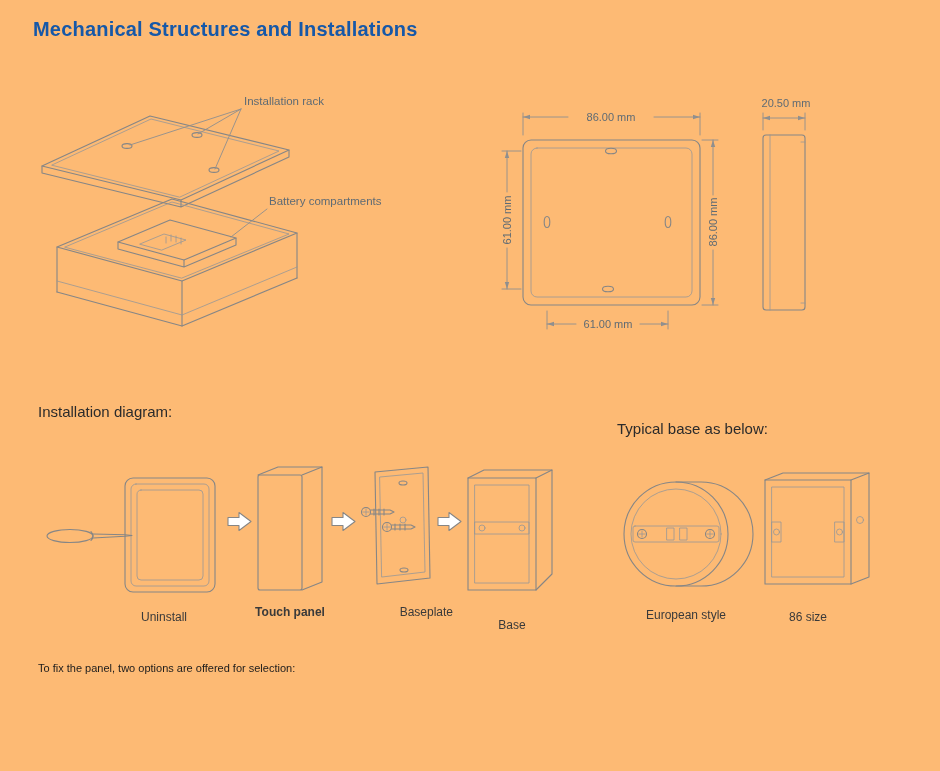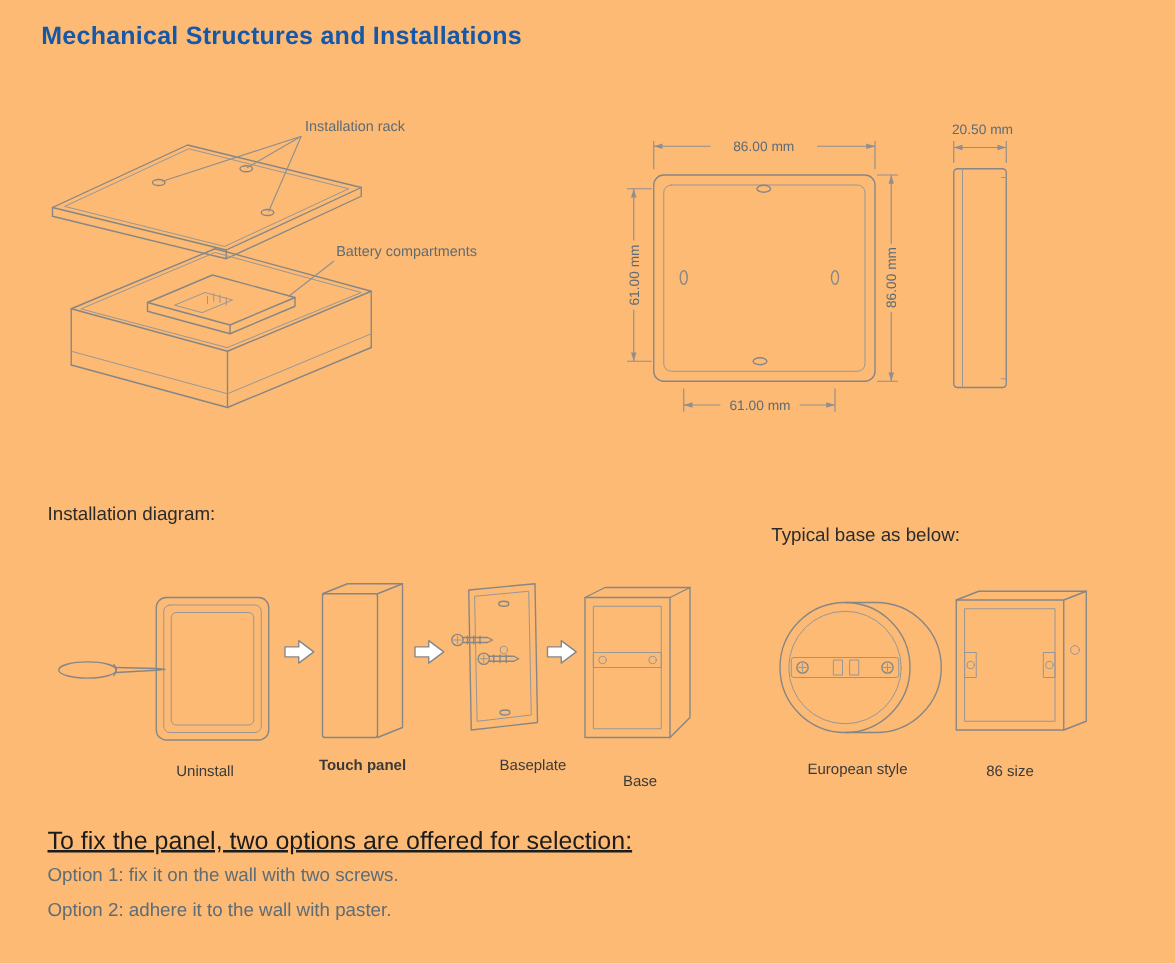--- a/index.html
+++ b/index.html
@@ -7,21 +7,21 @@
   .page {
     position:relative; width:940px; height:771px; background:#fdba74;
     font-family:"Liberation Sans", sans-serif; overflow:hidden;
   }
   .title {
     position:absolute; left:33px; top:18px;
     font-size:20px; font-weight:bold; color:#1658a8; letter-spacing:0.2px;
   }
   .section-heading { position:absolute; font-size:15px; color:#2b2b2b; }
   .caption { position:absolute; font-size:12px; color:#3a3a3a; text-align:center; }
-  .footer-intro { position:absolute; font-size:20px; color:#1c1c1c;text-decoration:underline; }
+  .footer-intro { position:absolute; font-size:11px; color:#1c1c1c; }
   .footer-option { position:absolute; font-size:15px; color:#5e6c76; }
 
   svg.drawing { position:absolute; overflow:visible; }
   .ln  { fill:none; stroke:#868686; stroke-width:1.1; stroke-linejoin:round; stroke-linecap:round; }
   .ln2 { fill:none; stroke:#979797; stroke-width:0.8; stroke-linejoin:round; stroke-linecap:round; }
   .dim { fill:none; stroke:#8f8f8f; stroke-width:0.9; stroke-linecap:round; }
   .arrowhead { fill:#8f8f8f; stroke:none; }
   .dimtxt { font-family:"Liberation Sans", sans-serif; font-size:11px; fill:#5f6b74; }
   .lbltxt { font-family:"Liberation Sans", sans-serif; font-size:11.5px; fill:#5f6b74; }
   .flow { fill:#ffffff; stroke:#868686; stroke-width:1.1; stroke-linejoin:round; }
@@ -204,16 +204,14 @@
   </svg>
 
   <div class="caption" style="left:114px; top:610px; width:100px;">Uninstall</div>
   <div class="caption" style="left:230px; top:605px; width:120px;font-weight:bold;">Touch panel</div>
   <div class="caption" style="left:333px; top:605px; width:120px;text-align:right;">Baseplate</div>
   <div class="caption" style="left:452px; top:618px; width:120px;">Base</div>
   <div class="caption" style="left:616px; top:608px; width:140px;">European style</div>
   <div class="caption" style="left:748px; top:610px; width:120px;">86 size</div>
 
   <div class="footer-intro" style="left:38px; top:662px;">To fix the panel, two options are offered for selection:</div>
-  <div class="footer-option" style="left:38px; top:692px;">Option 1: fix it on the wall with two screws.</div>
-  <div class="footer-option" style="left:38px; top:720px;">Option 2: adhere it to the wall with paster.</div>
 
 </div>
 
 </body></html>

